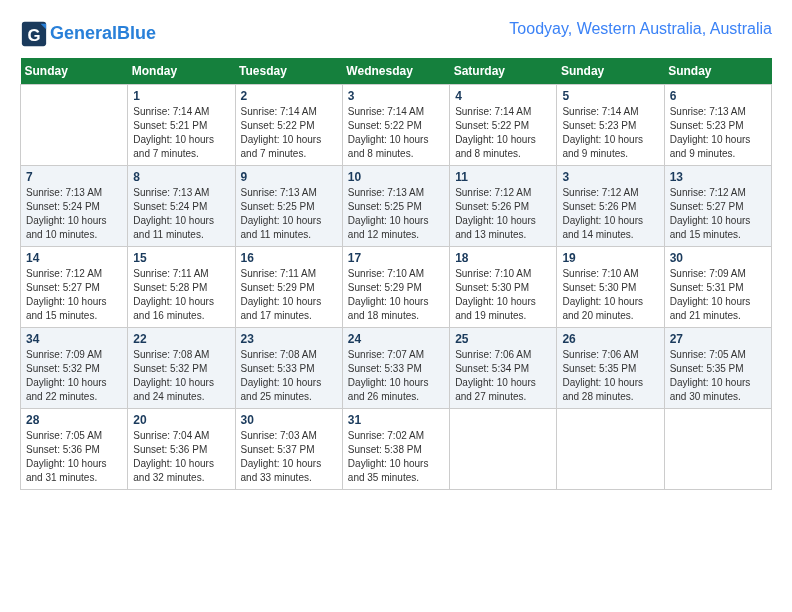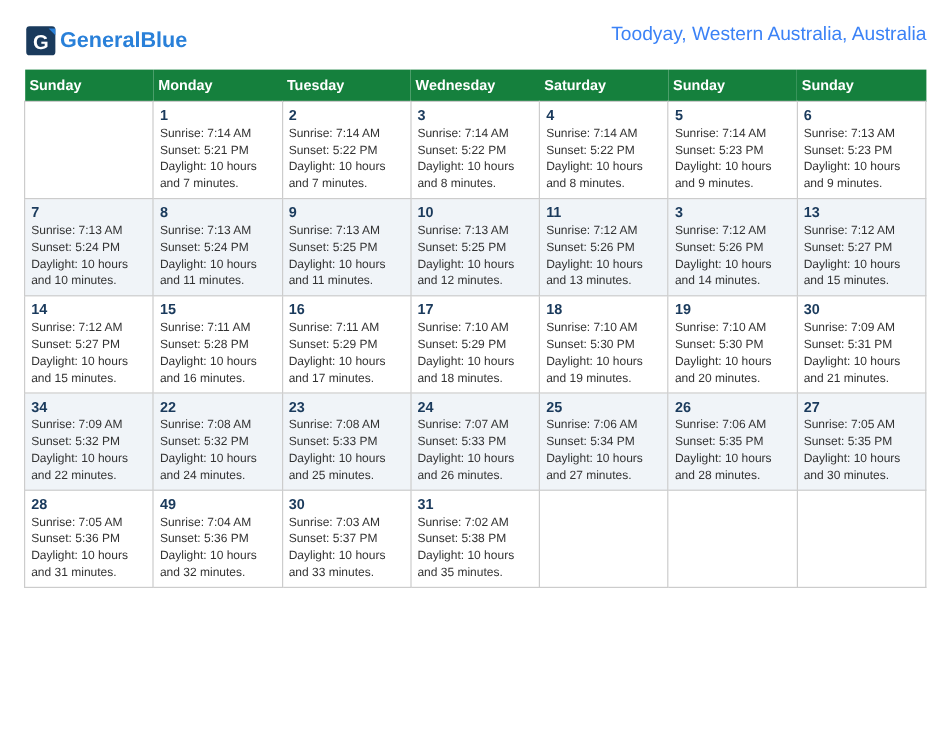--- a/index.html
+++ b/index.html
@@ -239,21 +239,21 @@
           <span class="day-number">27</span>
           <div class="day-info">Sunrise: 7:05 AM<br>Sunset: 5:35 PM<br>Daylight: 10 hours<br>and 30 minutes.</div>
         </td>
       </tr>
       <tr>
         <td>
           <span class="day-number">28</span>
           <div class="day-info">Sunrise: 7:05 AM<br>Sunset: 5:36 PM<br>Daylight: 10 hours<br>and 31 minutes.</div>
         </td>
         <td>
-          <span class="day-number">49</span>
+          <span class="day-number">20</span>
           <div class="day-info">Sunrise: 7:04 AM<br>Sunset: 5:36 PM<br>Daylight: 10 hours<br>and 32 minutes.</div>
         </td>
         <td>
           <span class="day-number">30</span>
           <div class="day-info">Sunrise: 7:03 AM<br>Sunset: 5:37 PM<br>Daylight: 10 hours<br>and 33 minutes.</div>
         </td>
         <td>
           <span class="day-number">31</span>
           <div class="day-info">Sunrise: 7:02 AM<br>Sunset: 5:38 PM<br>Daylight: 10 hours<br>and 35 minutes.</div>
         </td>

